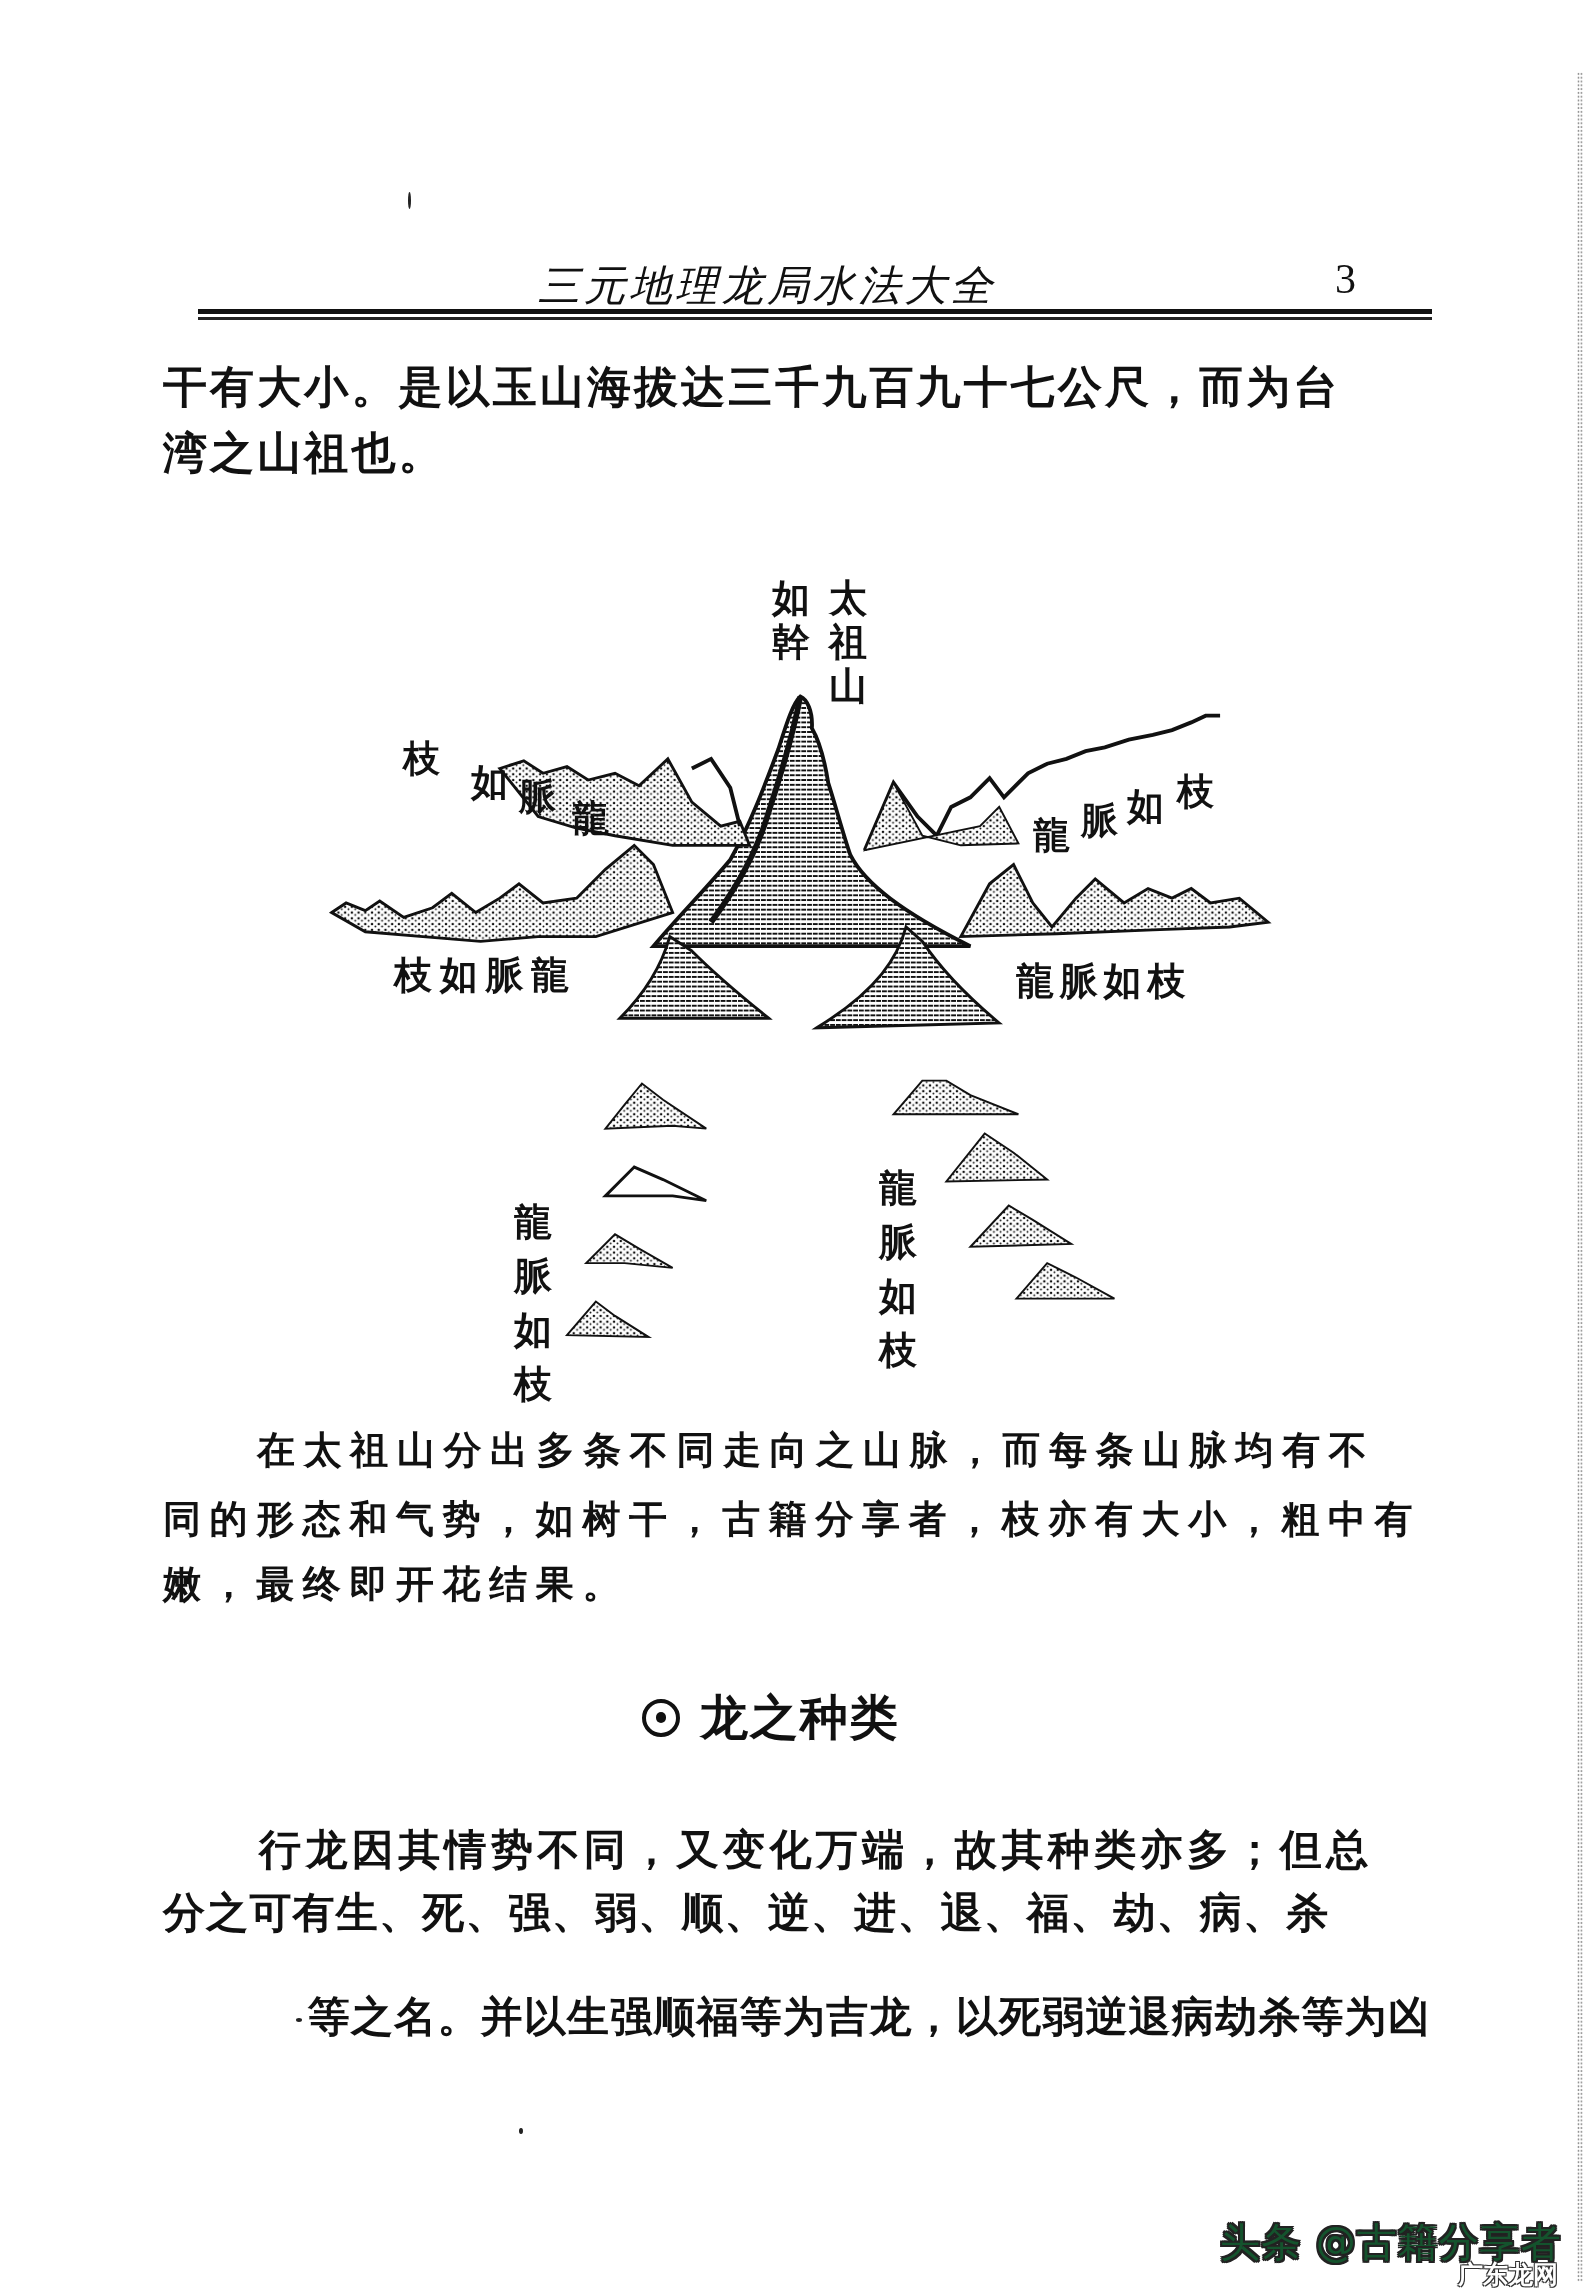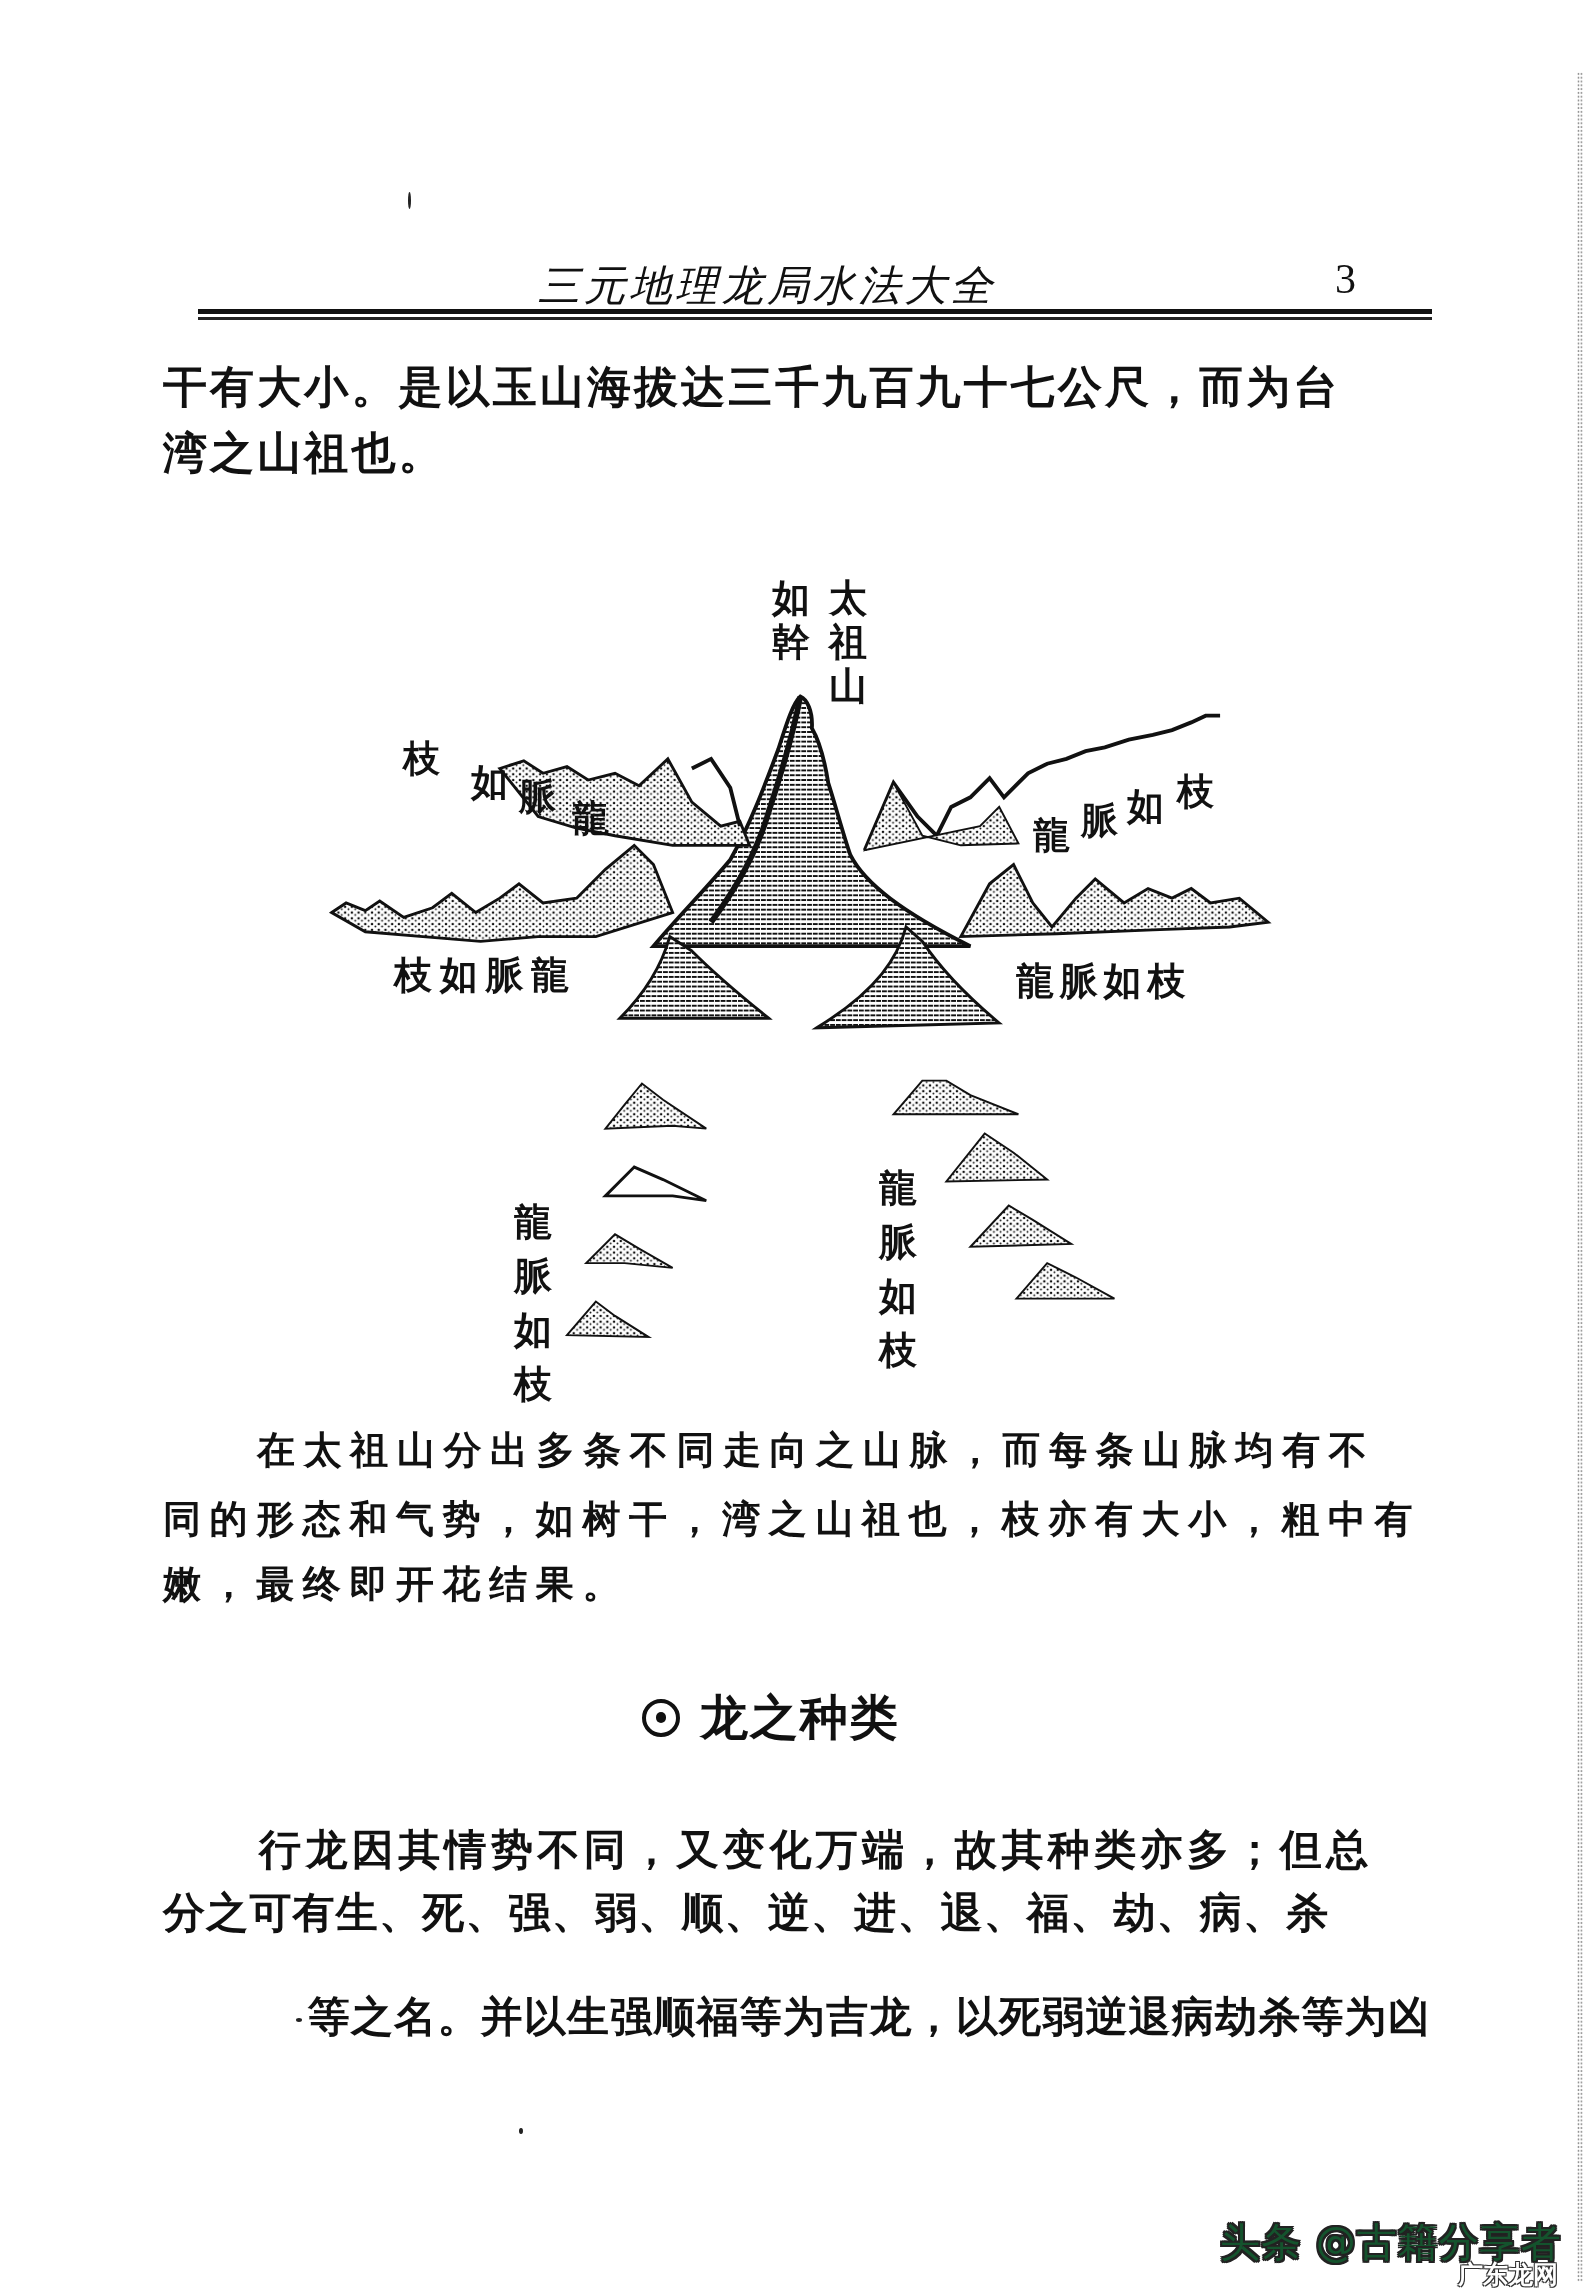--- a/index.html
+++ b/index.html
@@ -157,21 +157,21 @@
   </div>
 
   <div class="abs illus-label" style="left:77px;top:415px;letter-spacing:7.7px;">枝如脈龍</div>
   <div class="abs illus-label" style="left:699px;top:421px;letter-spacing:5.8px;">龍脈如枝</div>
 
   <div class="abs illus-label vert" style="left:194px;top:657px;line-height:54px;">龍脈如枝</div>
   <div class="abs illus-label vert" style="left:559px;top:623px;line-height:54px;">龍脈如枝</div>
 </div>
 
 <div class="abs para2-line" style="top:1423px;padding-left:94px;width:1174px;">在太祖山分出多条不同走向之山脉，而每条山脉均有不</div>
-<div class="abs para2-line" style="top:1492px;">同的形态和气势，如树干，湾之山祖也，枝亦有大小，粗中有</div>
+<div class="abs para2-line" style="top:1492px;">同的形态和气势，如树干，古籍分享者，枝亦有大小，粗中有</div>
 <div class="abs para2-line" style="top:1557px;">嫩，最终即开花结果。</div>
 
 <div class="abs section-heading">
   <span class="circle-dot"></span>
   <span class="heading-text">龙之种类</span>
 </div>
 
 <div class="abs para3-line" style="top:1821px;padding-left:96px;width:1172px;">行龙因其情势不同，又变化万端，故其种类亦多；但总</div>
 <div class="abs para3-line" style="top:1884px;letter-spacing:1.2px;">分之可有生、死、强、弱、顺、逆、进、退、福、劫、病、杀</div>
 <div class="abs para3-line" style="top:1988px;letter-spacing:1.2px;text-align:right;">等之名。并以生强顺福等为吉龙，以死弱逆退病劫杀等为凶</div>

